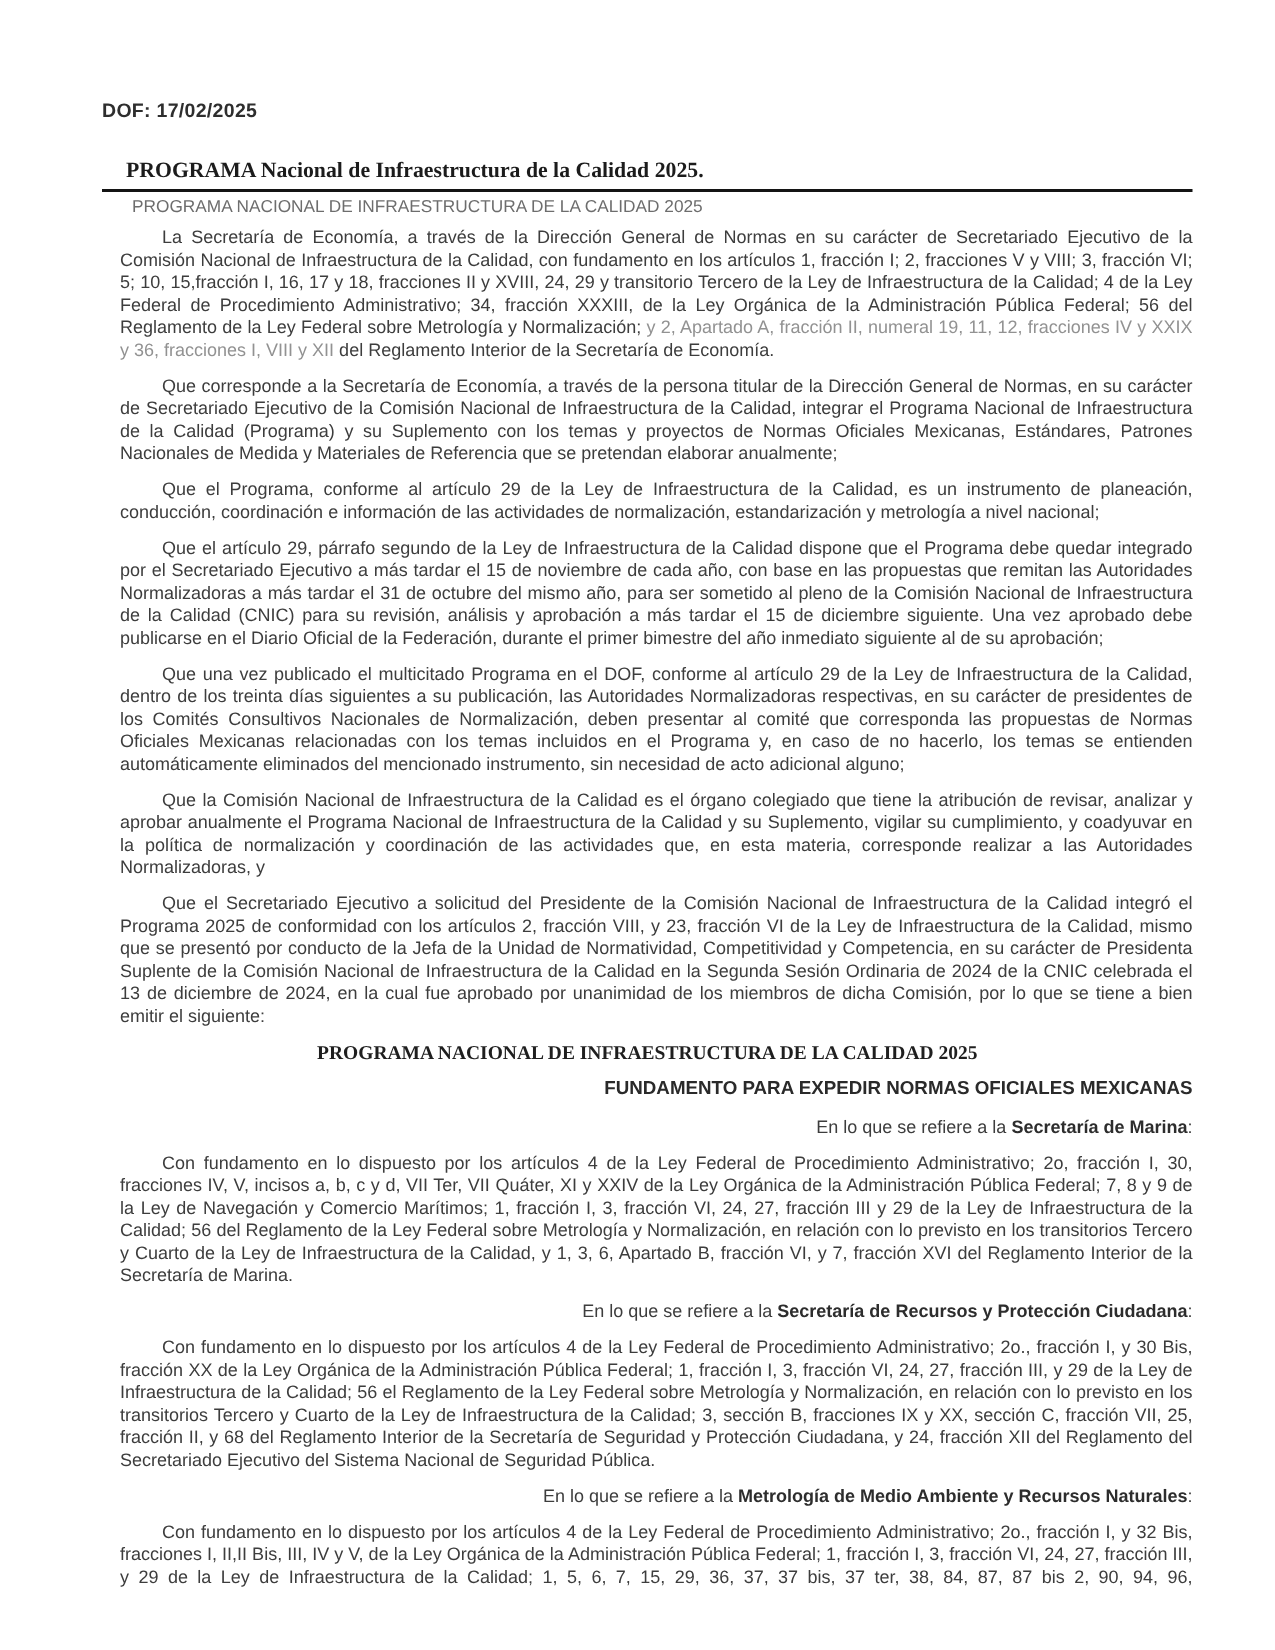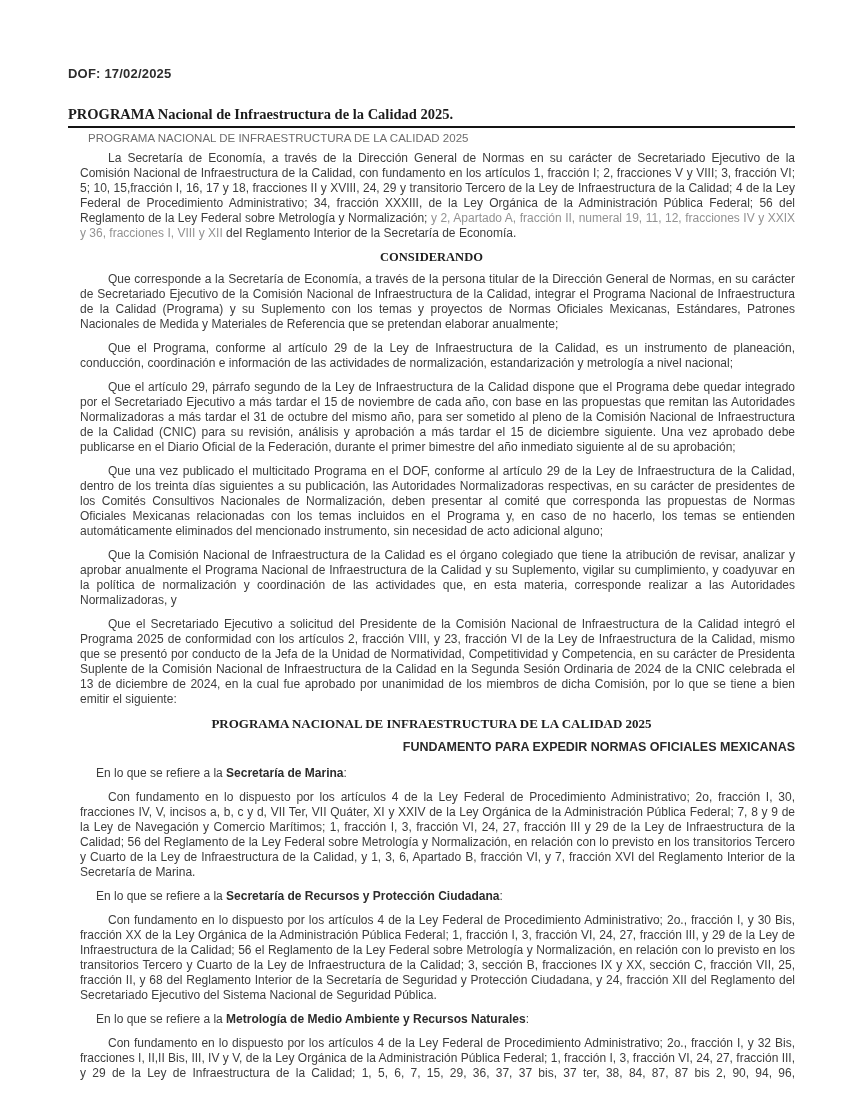--- a/index.html
+++ b/index.html
@@ -26,21 +26,21 @@
     font-size: 13px;
     font-weight: bold;
     color: #2e2e2e;
     letter-spacing: 0.2px;
   }
   .doc-title {
     font-family: "Liberation Serif", "DejaVu Serif", serif;
     font-size: 14.5px;
     font-weight: bold;
     color: #1c1c1c;
-    margin: 25px 0 0 0;
+    margin: 25px 0 0 16px;
   }
   .title-rule {
     border: none;
     border-top: 2.5px solid #141414;
     margin: 3px 0 0 0;
   }
   .doc-subtitle {
     font-size: 11.5px;
     color: #6d6d6d;
     margin: 4px 0 0 20px;
@@ -77,42 +77,41 @@
     font-weight: bold;
     text-align: right;
     color: #2a2a2a;
     margin: 8px 0 12px 0;
   }
   p.section-lead {
     font-size: 12px;
     line-height: 15px;
     text-indent: 28px;
     margin: 0 0 9px 0;
-    text-align: left;
+    text-align: right;
   }
   p.section-lead strong { color: #2d2d2d; }
   p.clipped {
     text-align-last: justify;
     margin-bottom: 0;
   }
 </style>
 </head>
 <body>
 
 <div class="page">
 
   <div class="dof-date">DOF: 17/02/2025</div>
 
   <div class="doc-title">PROGRAMA Nacional de Infraestructura de la Calidad 2025.</div>
   <hr class="title-rule">
   <div class="doc-subtitle">PROGRAMA NACIONAL DE INFRAESTRUCTURA DE LA CALIDAD 2025</div>
 
   <p class="body intro-p"><span>La Secretaría de Economía, a través de la Dirección General de Normas en su carácter de Secretariado Ejecutivo de la Comisión Nacional de Infraestructura de la Calidad, con fundamento en los artículos 1, fracción I; 2, fracciones V y VIII; 3, fracción VI; 5; 10, 15,fracción I, 16, 17 y 18, fracciones II y XVIII, 24, 29 y transitorio Tercero de la Ley de Infraestructura de la Calidad; 4 de la Ley Federal de Procedimiento Administrativo; 34, fracción XXXIII, de la Ley Orgánica de la Administración Pública Federal; 56 del Reglamento de la Ley Federal sobre Metrología y Normalización;</span> <span class="gray-seg">y 2, Apartado A, fracción II, numeral 19, 11, 12, fracciones IV y XXIX y 36, fracciones I, VIII y XII</span> <span>del Reglamento Interior de la Secretaría de Economía.</span></p>
 
-  <div class="serif-heading">CONSIDERANDO</div>
 
   <p class="body">Que corresponde a la Secretaría de Economía, a través de la persona titular de la Dirección General de Normas, en su carácter de Secretariado Ejecutivo de la Comisión Nacional de Infraestructura de la Calidad, integrar el Programa Nacional de Infraestructura de la Calidad (Programa) y su Suplemento con los temas y proyectos de Normas Oficiales Mexicanas, Estándares, Patrones Nacionales de Medida y Materiales de Referencia que se pretendan elaborar anualmente;</p>
   <p class="body">Que el Programa, conforme al artículo 29 de la Ley de Infraestructura de la Calidad, es un instrumento de planeación, conducción, coordinación e información de las actividades de normalización, estandarización y metrología a nivel nacional;</p>
   <p class="body">Que el artículo 29, párrafo segundo de la Ley de Infraestructura de la Calidad dispone que el Programa debe quedar integrado por el Secretariado Ejecutivo a más tardar el 15 de noviembre de cada año, con base en las propuestas que remitan las Autoridades Normalizadoras a más tardar el 31 de octubre del mismo año, para ser sometido al pleno de la Comisión Nacional de Infraestructura de la Calidad (CNIC) para su revisión, análisis y aprobación a más tardar el 15 de diciembre siguiente. Una vez aprobado debe publicarse en el Diario Oficial de la Federación, durante el primer bimestre del año inmediato siguiente al de su aprobación;</p>
   <p class="body">Que una vez publicado el multicitado Programa en el DOF, conforme al artículo 29 de la Ley de Infraestructura de la Calidad, dentro de los treinta días siguientes a su publicación, las Autoridades Normalizadoras respectivas, en su carácter de presidentes de los Comités Consultivos Nacionales de Normalización, deben presentar al comité que corresponda las propuestas de Normas Oficiales Mexicanas relacionadas con los temas incluidos en el Programa y, en caso de no hacerlo, los temas se entienden automáticamente eliminados del mencionado instrumento, sin necesidad de acto adicional alguno;</p>
   <p class="body">Que la Comisión Nacional de Infraestructura de la Calidad es el órgano colegiado que tiene la atribución de revisar, analizar y aprobar anualmente el Programa Nacional de Infraestructura de la Calidad y su Suplemento, vigilar su cumplimiento, y coadyuvar en la política de normalización y coordinación de las actividades que, en esta materia, corresponde realizar a las Autoridades Normalizadoras, y</p>
   <p class="body">Que el Secretariado Ejecutivo a solicitud del Presidente de la Comisión Nacional de Infraestructura de la Calidad integró el Programa 2025 de conformidad con los artículos 2, fracción VIII, y 23, fracción VI de la Ley de Infraestructura de la Calidad, mismo que se presentó por conducto de la Jefa de la Unidad de Normatividad, Competitividad y Competencia, en su carácter de Presidenta Suplente de la Comisión Nacional de Infraestructura de la Calidad en la Segunda Sesión Ordinaria de 2024 de la CNIC celebrada el 13 de diciembre de 2024, en la cual fue aprobado por unanimidad de los miembros de dicha Comisión, por lo que se tiene a bien emitir el siguiente:</p>
 
   <div class="program-heading">PROGRAMA NACIONAL DE INFRAESTRUCTURA DE LA CALIDAD 2025</div>
   <div class="fundamento-heading">FUNDAMENTO PARA EXPEDIR NORMAS OFICIALES MEXICANAS</div>

